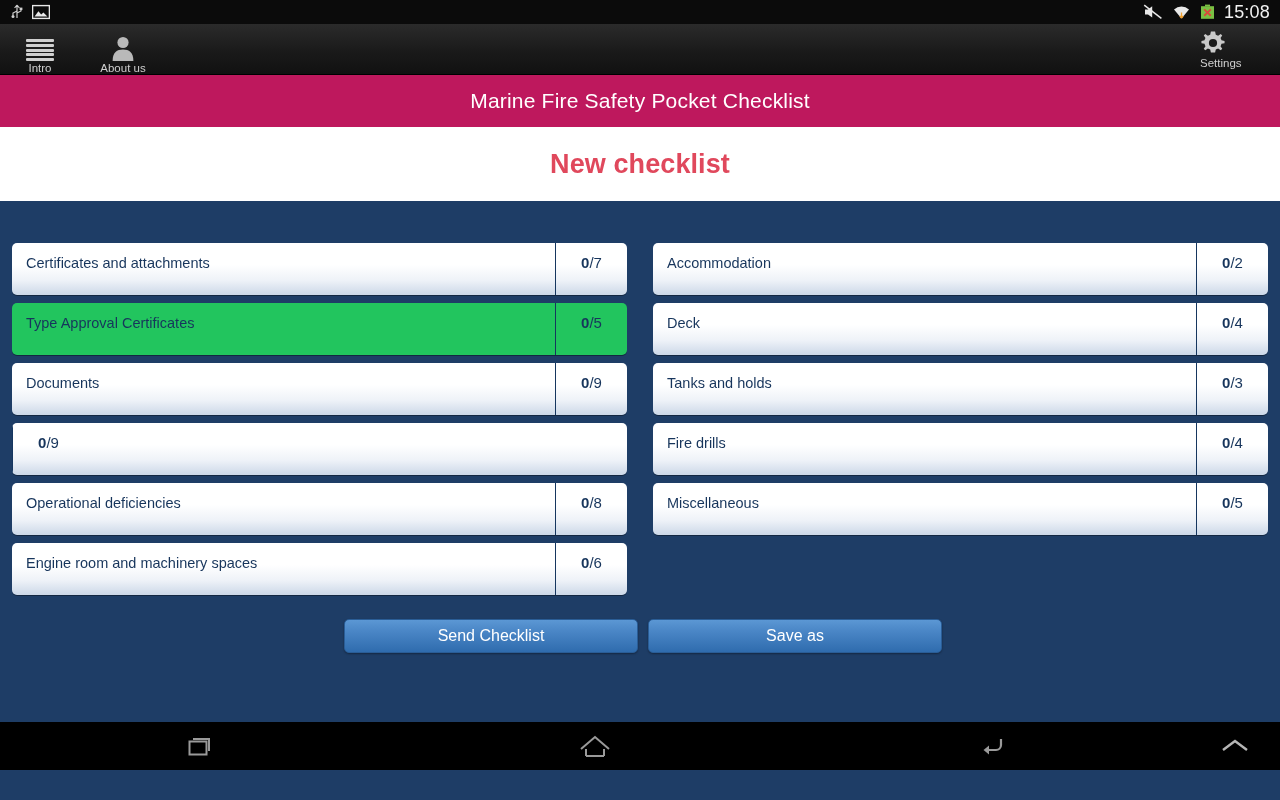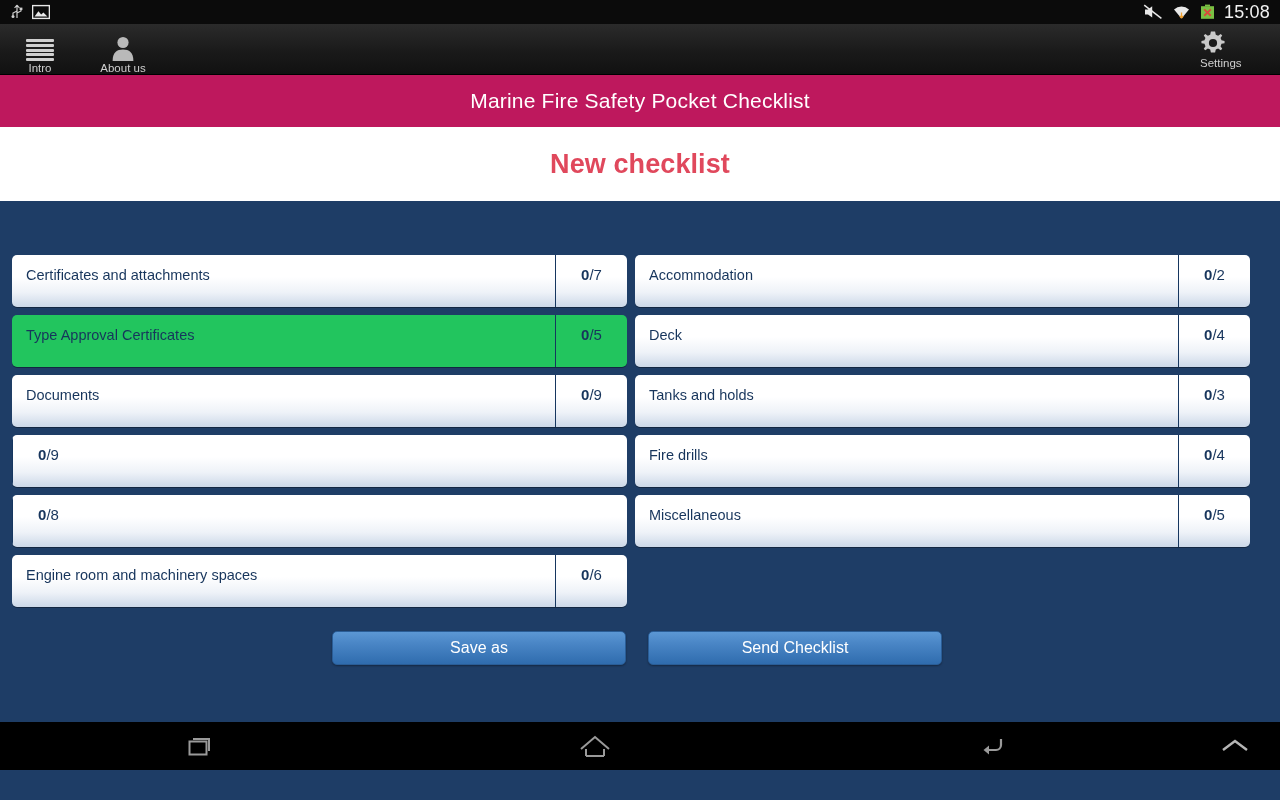--- a/index.html
+++ b/index.html
@@ -69,21 +69,21 @@
   }
 
   
   .content{
     background:#1e3d66;
     height:569px; width:100%;
     padding:42px 12px 0 12px;
     position:relative;
   }
   .grid{
-    display:flex; gap:8px;margin-top:12px;
+    display:flex; gap:26px;
   }
   .col{ width:615px; display:flex; flex-direction:column; gap:8px; }
 
   .row{
     height:52px;
     display:flex;
     border-radius:5px;
     overflow:hidden;
     background:#22c55e;
     box-shadow:0 1px 0 rgba(0,0,0,.35);
@@ -240,20 +240,21 @@
             <span>/9</span>
         </div>
       </div>
       <div class="row grad">
         <div class="count">
           <b>0</b>
             <span>/9</span>
         </div>
       </div>
       <div class="row grad">
+        <div class="label">Operational deficiencies</div>
         <div class="count">
           <b>0</b>
             <span>/8</span>
         </div>
       </div>
       <div class="row grad">
         <div class="label">Engine room and machinery spaces</div>
         <div class="count">
           <b>0</b>
             <span>/6</span>
@@ -295,22 +296,22 @@
         <div class="count">
           <b>0</b>
             <span>/5</span>
         </div>
       </div>
     </div>
 
   </div>
 
   <div class="actions">
+    <div class="btn second">Send Checklist</div>
     <div class="btn">Save as</div>
-    <div class="btn second">Send Checklist</div>
   </div>
 
   <div class="navbar">
     <div class="nav-slot">
       <svg width="34" height="30" viewBox="0 0 34 30">
         <rect x="8.5" y="10.5" width="17" height="13" fill="none" stroke="#9a9a9a" stroke-width="2"></rect>
         <path d="M12 8 L28 8 L28 20" fill="none" stroke="#9a9a9a" stroke-width="2"></path>
       </svg>
     </div>
     <div class="nav-slot">

